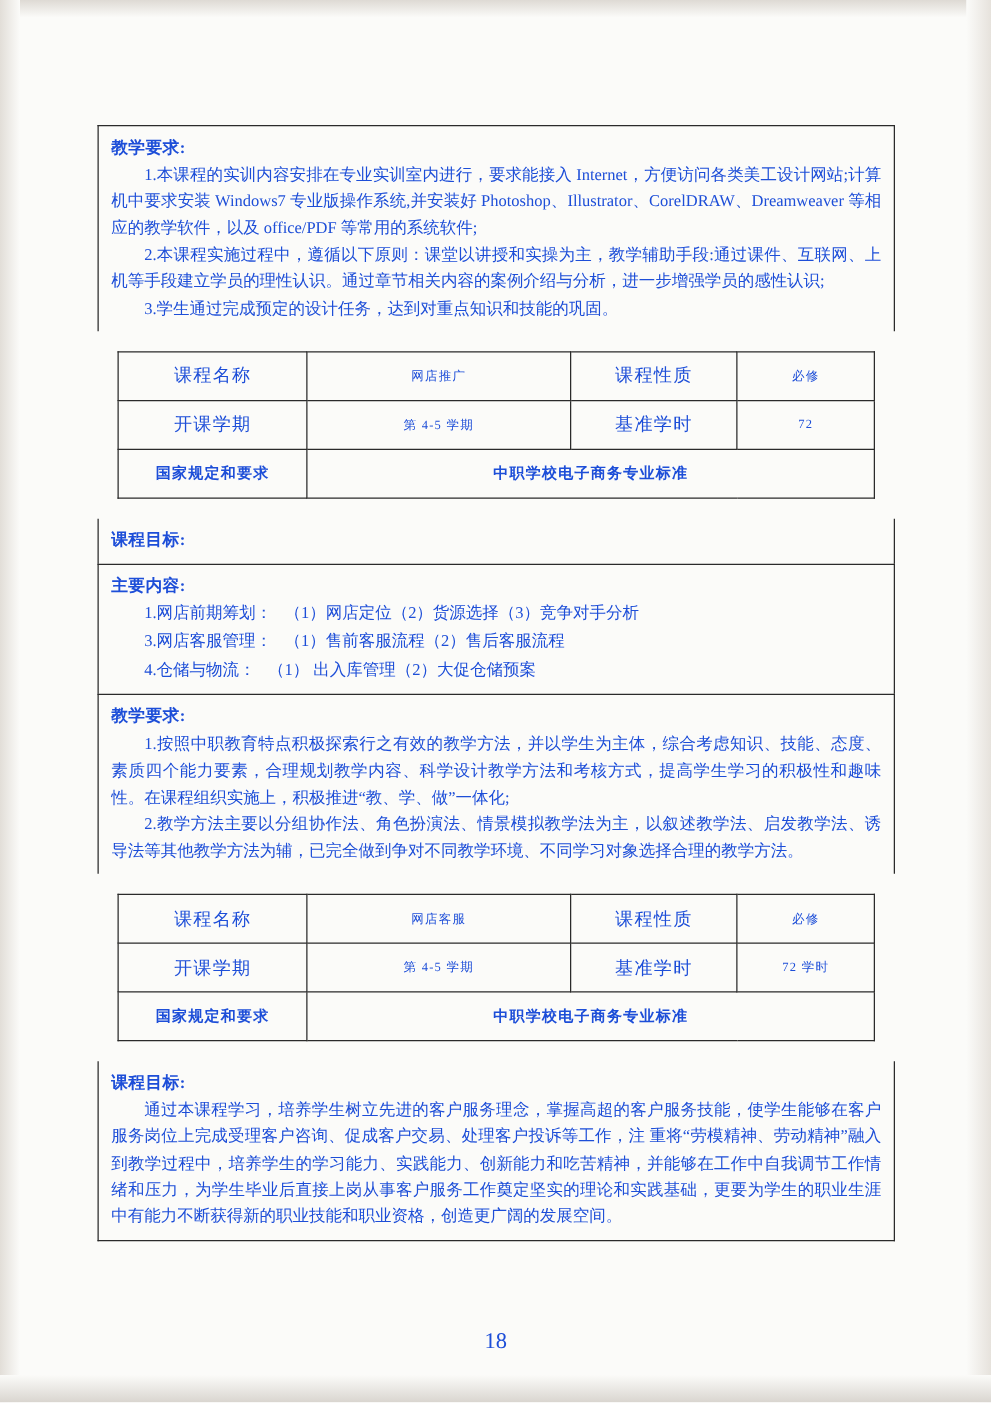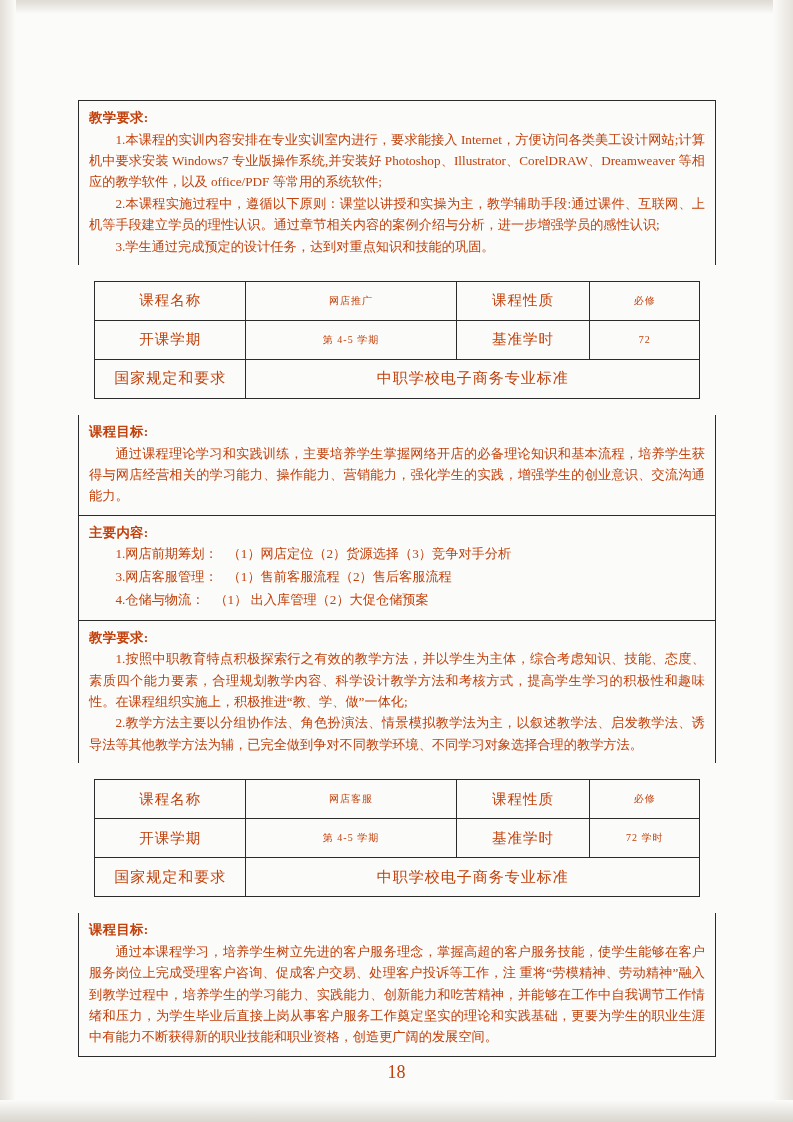--- a/index.html
+++ b/index.html
@@ -7,21 +7,21 @@
     padding: 0;
     background: #ffffff;
   }
   .page {
     position: relative;
     width: 793px;
     height: 1122px;
     background: #fbfbf9;
     overflow: hidden;
     font-family: "Liberation Serif", serif;
-    color: #c2410c;
+    color: #1d4ed8;
   }
   
   .scan-edge-top {
     position: absolute;
     left: 0; top: 0; width: 793px; height: 14px;
     background: linear-gradient(to bottom, #dedad4, #fbfbf9);
     pointer-events: none;
   }
   .scan-edge-left {
     position: absolute;
@@ -76,21 +76,21 @@
   }
   table.info td {
     border: 1px solid #2b2b2b;
     height: 34px;
     text-align: center;
     vertical-align: middle;
     font-size: 10px;
     letter-spacing: 1px;
   }
   table.info td.label { font-size: 14.5px; }
-  table.info td.big { font-size: 15px; font-weight: normal; }
+  table.info td.big { font-size: 12px; font-weight: bold; }
   table.info tr.tall td { height: 36px; }
 
   .tablewrap { border: none; padding: 16px; margin: 0; }
   .tablewrap table.info { border-top: none; }
 
   .list-row {
     display: flex;
     font-size: 13.2px;
     line-height: 1.72;
   }
@@ -150,21 +150,20 @@
         <tr class="tall">
           <td class="big">国家规定和要求</td>
           <td class="big" colspan="3">中职学校电子商务专业标准</td>
         </tr>
       </tbody>
         </table>
     </div>
 
     <div class="block" style="border-top:none;">
       <div class="head">课程目标:</div>
-      <div class="p">通过课程理论学习和实践训练，主要培养学生掌握网络开店的必备理论知识和基本流程，培养学生获得与网店经营相关的学习能力、操作能力、营销能力，强化学生的实践，增强学生的创业意识、交流沟通能力。</div>
     </div>
 
     <div class="block">
       <div class="head">主要内容:</div>
       <div class="list-row">
         <span class="k">1.网店前期筹划：</span>
         <span class="v">（1）网店定位（2）货源选择（3）竞争对手分析</span>
       </div>
       <div class="list-row">
         <span class="k">3.网店客服管理：</span>

